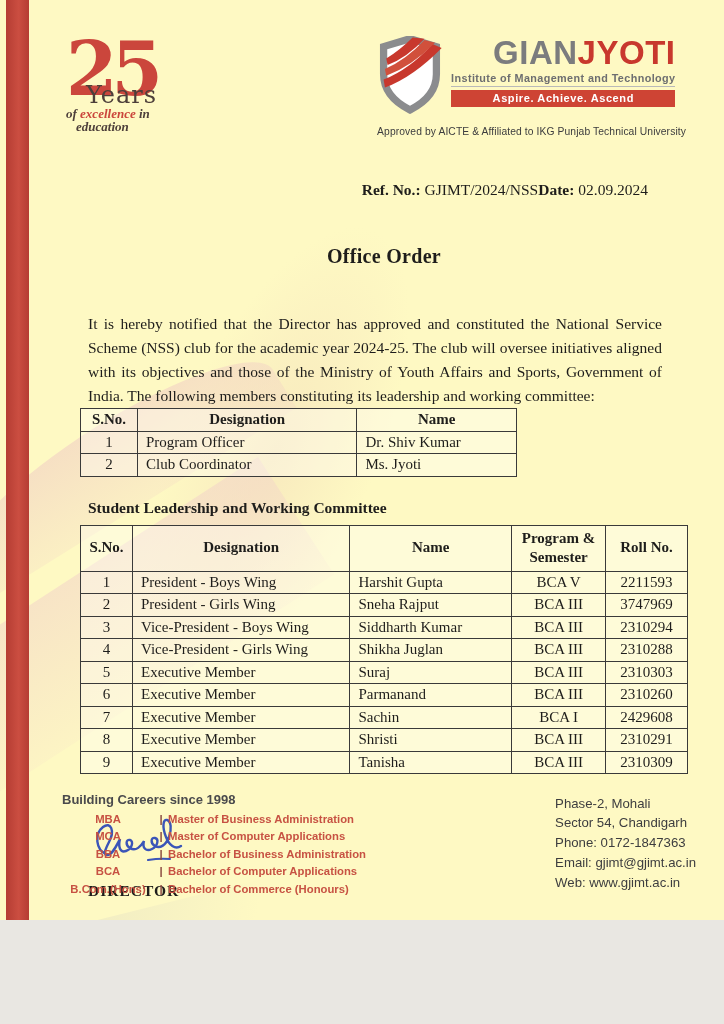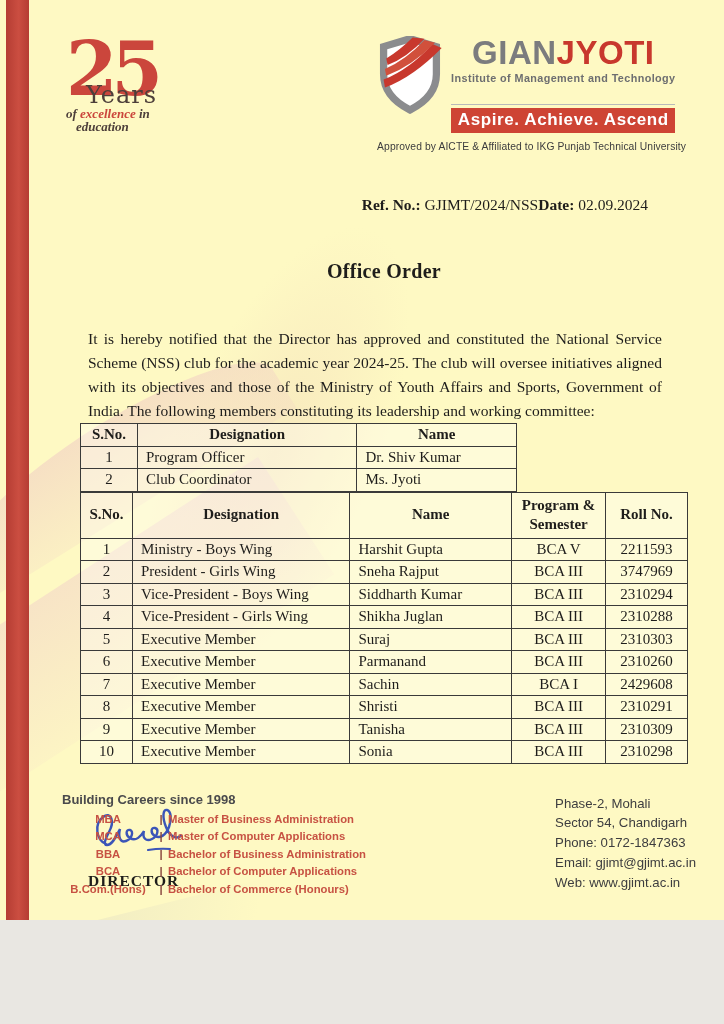--- a/index.html
+++ b/index.html
@@ -60,38 +60,38 @@
     font-size: 24px; color: #4d3f3a; letter-spacing: 1px;
     margin-top: -20px;
     text-align: right;
   }
   .anniv-line { font-style: italic; font-weight: bold; font-size: 13px; color: #4d3f3a; }
   .anniv-line .hl { color: #cb463c; }
   .anniv-line2 { padding-left: 10px; }
 
   .brand-block { text-align: center; margin-right: 2px; }
   .brand-flex { display: flex; align-items: flex-start; gap: 8px; }
-  .brand-text { display: flex; flex-direction: column; align-items: center; }
+  .brand-text { display: flex; flex-direction: column; align-items: flex-end; }
   .brand-name {
     font-family: "Liberation Sans", sans-serif;
     font-size: 33px; font-weight: bold; letter-spacing: 0.5px; line-height: 1;
   }
   .brand-name .gray { color: #7b7c7e; }
   .brand-name .red  { color: #c8382d; }
   .brand-sub {
     font-family: "Liberation Sans", sans-serif;
     font-size: 10.8px; font-weight: bold; color: #6d6e70;
     letter-spacing: 0.4px; margin-top: 3px;
-    border-bottom: 1px solid #b9b9b9; padding-bottom: 20px;
+    border-bottom: 1px solid #b9b9b9; padding-bottom: 2px;
   }
   .brand-tagline {
     font-family: "Liberation Sans", sans-serif;
     align-self: stretch;
     background: #ce4434; color: #ffffff;
-    font-size: 17px; font-weight: bold; letter-spacing: 0.6px;
+    font-size: 11px; font-weight: bold; letter-spacing: 0.6px;
     text-align: center; padding: 2px 4px 3px; margin-top: 3px;
   }
   .approval {
     font-family: "Liberation Sans", sans-serif;
     font-size: 10.3px; color: #3c3c3e; margin-top: 8px; letter-spacing: 0.1px;
   }
 
   
   .ref-row {
     display: flex; justify-content: flex-end;
@@ -210,41 +210,42 @@
             <td style="text-align: left;">Dr. Shiv Kumar</td>
           </tr>
           <tr>
             <td style="text-align: center;">2</td>
             <td style="text-align: left;">Club Coordinator</td>
             <td style="text-align: left;">Ms. Jyoti</td>
           </tr>
         </tbody>
     </table>
 
+    <div class="section-heading" style="margin-top:22px;">Student Leadership and Working Committee</div>
     <table class="tbl-student">
       <colgroup>
           <col style="width:52px">
           <col style="width:218px">
           <col style="width:162px">
           <col style="width:94px">
           <col style="width:82px">
         </colgroup>
       <thead>
         <tr>
           <th>S.No.</th>
           <th>Designation</th>
           <th>Name</th>
           <th style="width:94px;">Program &amp; Semester</th>
           <th>Roll No.</th>
         </tr>
       </thead>
       <tbody>
           <tr>
             <td style="text-align: center;">1</td>
-            <td style="text-align: left;">Ministry - Boys Wing</td>
+            <td style="text-align: left;">President - Boys Wing</td>
             <td style="text-align: left;">Harshit Gupta</td>
             <td style="text-align: center;">BCA V</td>
             <td style="text-align: center;">2211593</td>
           </tr>
           <tr>
             <td style="text-align: center;">2</td>
             <td style="text-align: left;">President - Girls Wing</td>
             <td style="text-align: left;">Sneha Rajput</td>
             <td style="text-align: center;">BCA III</td>
             <td style="text-align: center;">3747969</td>
@@ -290,27 +291,20 @@
             <td style="text-align: left;">Shristi</td>
             <td style="text-align: center;">BCA III</td>
             <td style="text-align: center;">2310291</td>
           </tr>
           <tr>
             <td style="text-align: center;">9</td>
             <td style="text-align: left;">Executive Member</td>
             <td style="text-align: left;">Tanisha</td>
             <td style="text-align: center;">BCA III</td>
             <td style="text-align: center;">2310309</td>
-          </tr>
-          <tr>
-            <td style="text-align: center;">10</td>
-            <td style="text-align: left;">Executive Member</td>
-            <td style="text-align: left;">Sonia</td>
-            <td style="text-align: center;">BCA III</td>
-            <td style="text-align: center;">2310298</td>
           </tr>
         </tbody>
     </table>
 
     <div class="sign-block">
       <span>
         <svg class="signature-svg" width="110" height="52" viewBox="0 0 110 52" xmlns="http://www.w3.org/2000/svg">
           <path d="M14 40 C4 36 2 20 11 13 C19 7 23 17 17 28 C13 36 11 41 15 41 C21 41 25 30 28 25 C26 33 28 39 34 37 C40 35 42 27 38 26 C34 25 33 31 38 34 C44 38 49 32 52 27 C50 34 54 38 60 35 C66 32 67 25 63 24 C59 23 58 29 63 32 C68 35 74 31 77 23 C80 15 79 7 75 6 C71 5 70 13 74 23 C77 31 83 36 89 32" fill="none" stroke="#3b55b8" stroke-width="2.4" stroke-linecap="round"></path>
           <path d="M56 46 Q68 44 78 45" fill="none" stroke="#3b55b8" stroke-width="2" stroke-linecap="round"></path>
         </svg>

